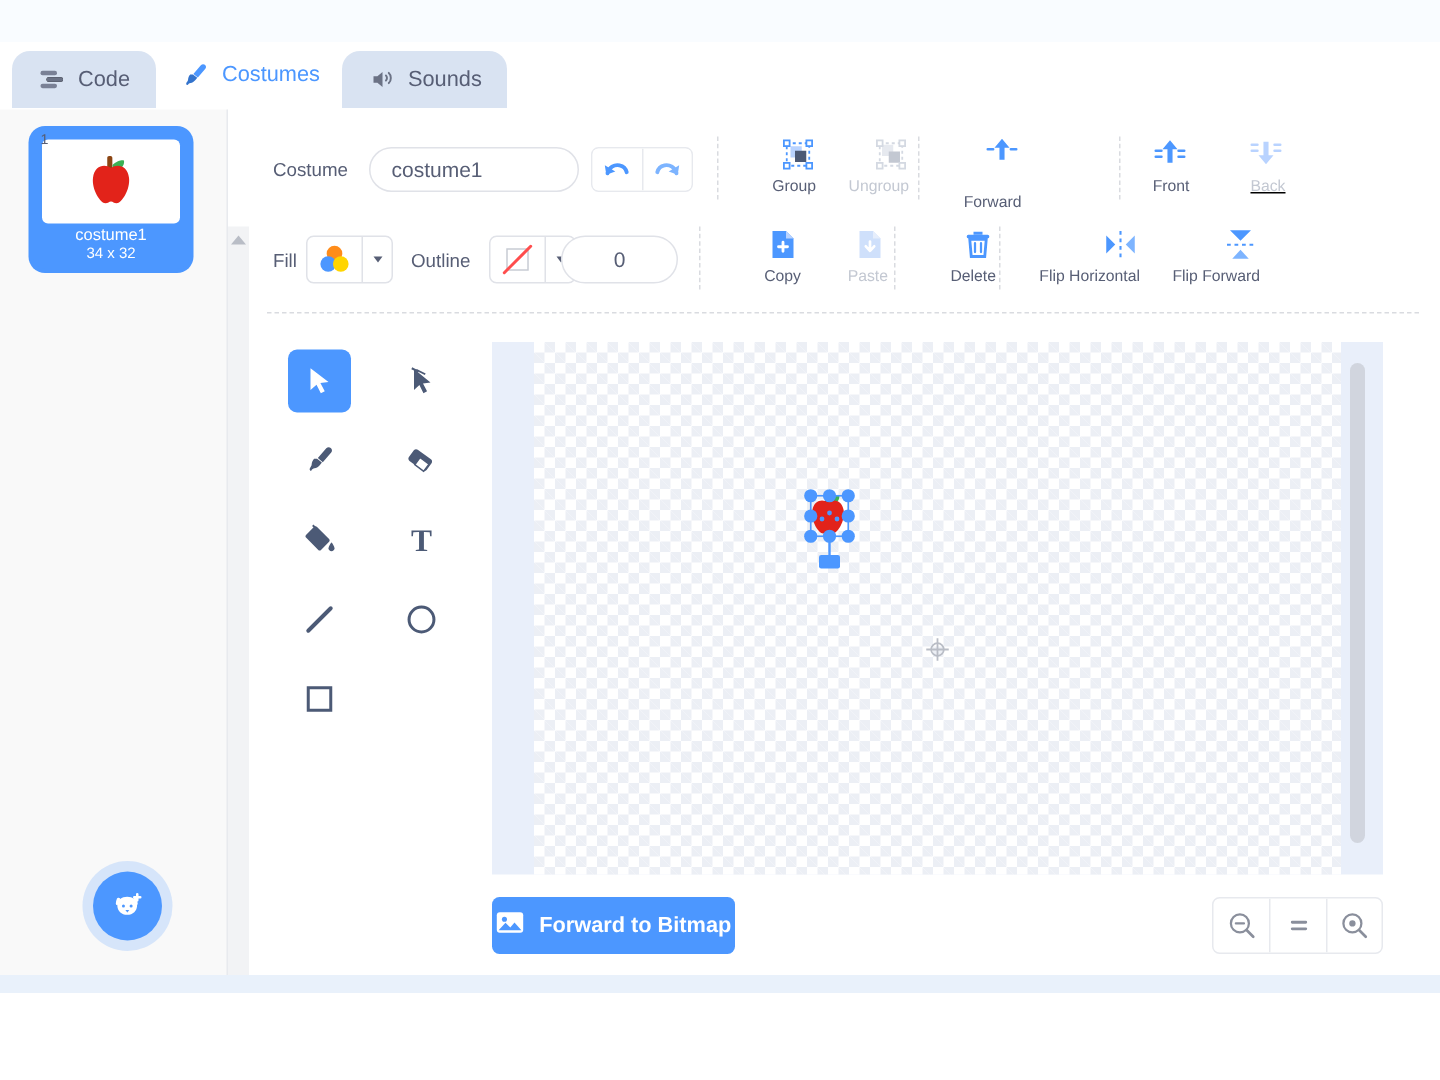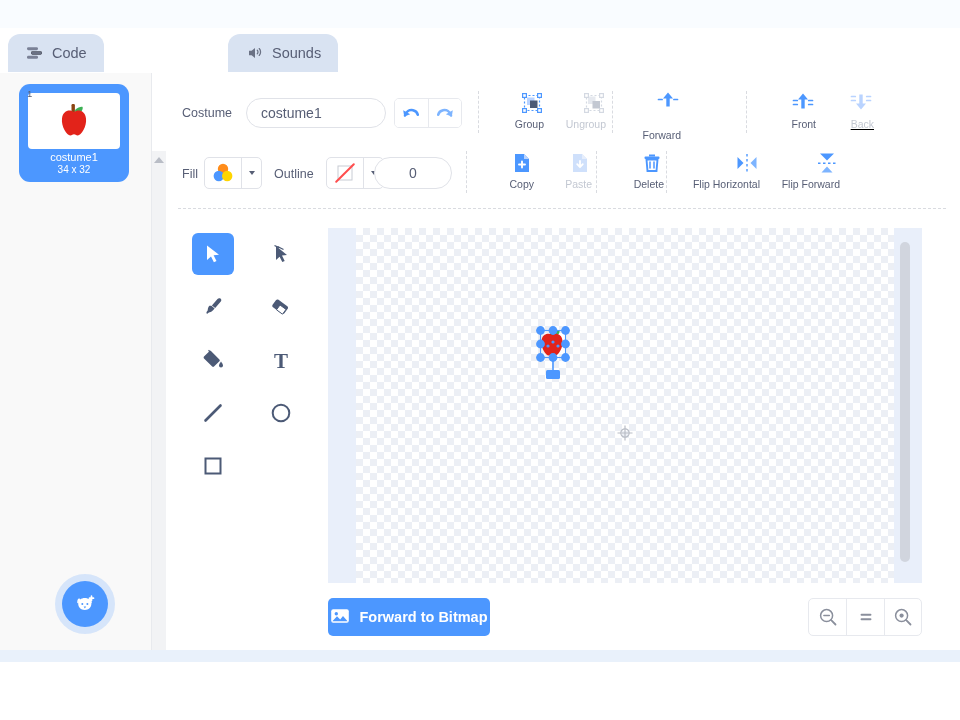--- a/index.html
+++ b/index.html
@@ -219,20 +219,29 @@
         <svg viewBox="0 0 18 18" width="18" height="18">
           <rect x="1" y="3.2" width="11" height="3" rx="1.4" fill="#7a8196"></rect>
           <rect x="5" y="7.5" width="11" height="3" rx="1.4" fill="#5d6border"></rect>
           <rect x="5" y="7.5" width="11" height="3" rx="1.4" fill="#6b7285"></rect>
           <rect x="1" y="11.8" width="11" height="3" rx="1.4" fill="#7a8196"></rect>
         </svg>
       </span>
       <span>Code</span>
     </div>
 
+    <div class="tab tab-cost active">
+      <span class="tab-icon">
+        <svg viewBox="0 0 18 18" width="18" height="18">
+          <path d="M14.6 2.2c.9.7 1 1.9.3 2.7l-5 5.8-3-2.4 5-5.8c.7-.8 1.9-1 2.7-.3z" fill="#4c97ff"></path>
+          <path d="M6.6 8.6l2.9 2.3-1.2 1.4c-.9 1.1-2 1.8-3.3 2-.7.1-1.4.6-1.8 1.2-.2.3-.6.3-.8 0-.4-.5-.3-1.3.2-1.8.5-.5.8-1.2.8-1.9.1-1.2.6-2.3 1.4-3.2z" fill="#3373cc"></path>
+        </svg>
+      </span>
+      <span>Costumes</span>
+    </div>
 
     <div class="tab tab-sound">
       <span class="tab-icon">
         <svg viewBox="0 0 18 18" width="18" height="18">
           <path d="M3 6.8h2.6L9 4v10L5.6 11.2H3z" fill="#6b7285"></path>
           <path d="M11.3 6.3c.9.8.9 2.6 0 3.4" stroke="#6b7285" stroke-width="1.3" fill="none" stroke-linecap="round"></path>
           <path d="M13.2 4.6c1.8 1.6 1.8 5.2 0 6.8" stroke="#6b7285" stroke-width="1.3" fill="none" stroke-linecap="round"></path>
         </svg>
       </span>
       <span>Sounds</span>
@@ -338,31 +347,31 @@
               <path d="M13 3.5l5 6h-3.3v8h-3.4v-8H8z" fill="#4c97ff"></path>
               <path d="M3.5 10.5h3.6M18.9 10.5h3.6" stroke="#4c97ff" stroke-width="1.7" stroke-linecap="round"></path>
             </svg>
           </span>
           <span class="tx">Forward</span>
         </div>
 
 
         <div class="vsep" style="left:580px;"></div>
 
-        <div class="tbtn" style="left:590px;">
+        <div class="tbtn" style="left:567px;">
           <span class="ic">
             <svg width="26" height="24" viewBox="0 0 26 24">
               <path d="M13 2.5l5 6h-3.3v9h-3.4v-9H8z" fill="#4c97ff"></path>
               <path d="M3.5 9.5h3.8M18.7 9.5h3.8M3.5 13.5h3.8M18.7 13.5h3.8" stroke="#4c97ff" stroke-width="1.7" stroke-linecap="round"></path>
             </svg>
           </span>
           <span class="tx">Front</span>
         </div>
 
-        <div class="tbtn disabled" style="left:648px;text-decoration:underline;">
+        <div class="tbtn disabled" style="left:631px;text-decoration:underline;">
           <span class="ic">
             <svg width="26" height="24" viewBox="0 0 26 24">
               <path d="M13 18.5l5-6h-3.3v-9h-3.4v9H8z" fill="#b9d3ff"></path>
               <path d="M3.5 5.5h3.8M18.7 5.5h3.8M3.5 9.5h3.8M18.7 9.5h3.8" stroke="#b9d3ff" stroke-width="1.7" stroke-linecap="round"></path>
             </svg>
           </span>
           <span class="tx">Back</span>
         </div>
       </div>
 

